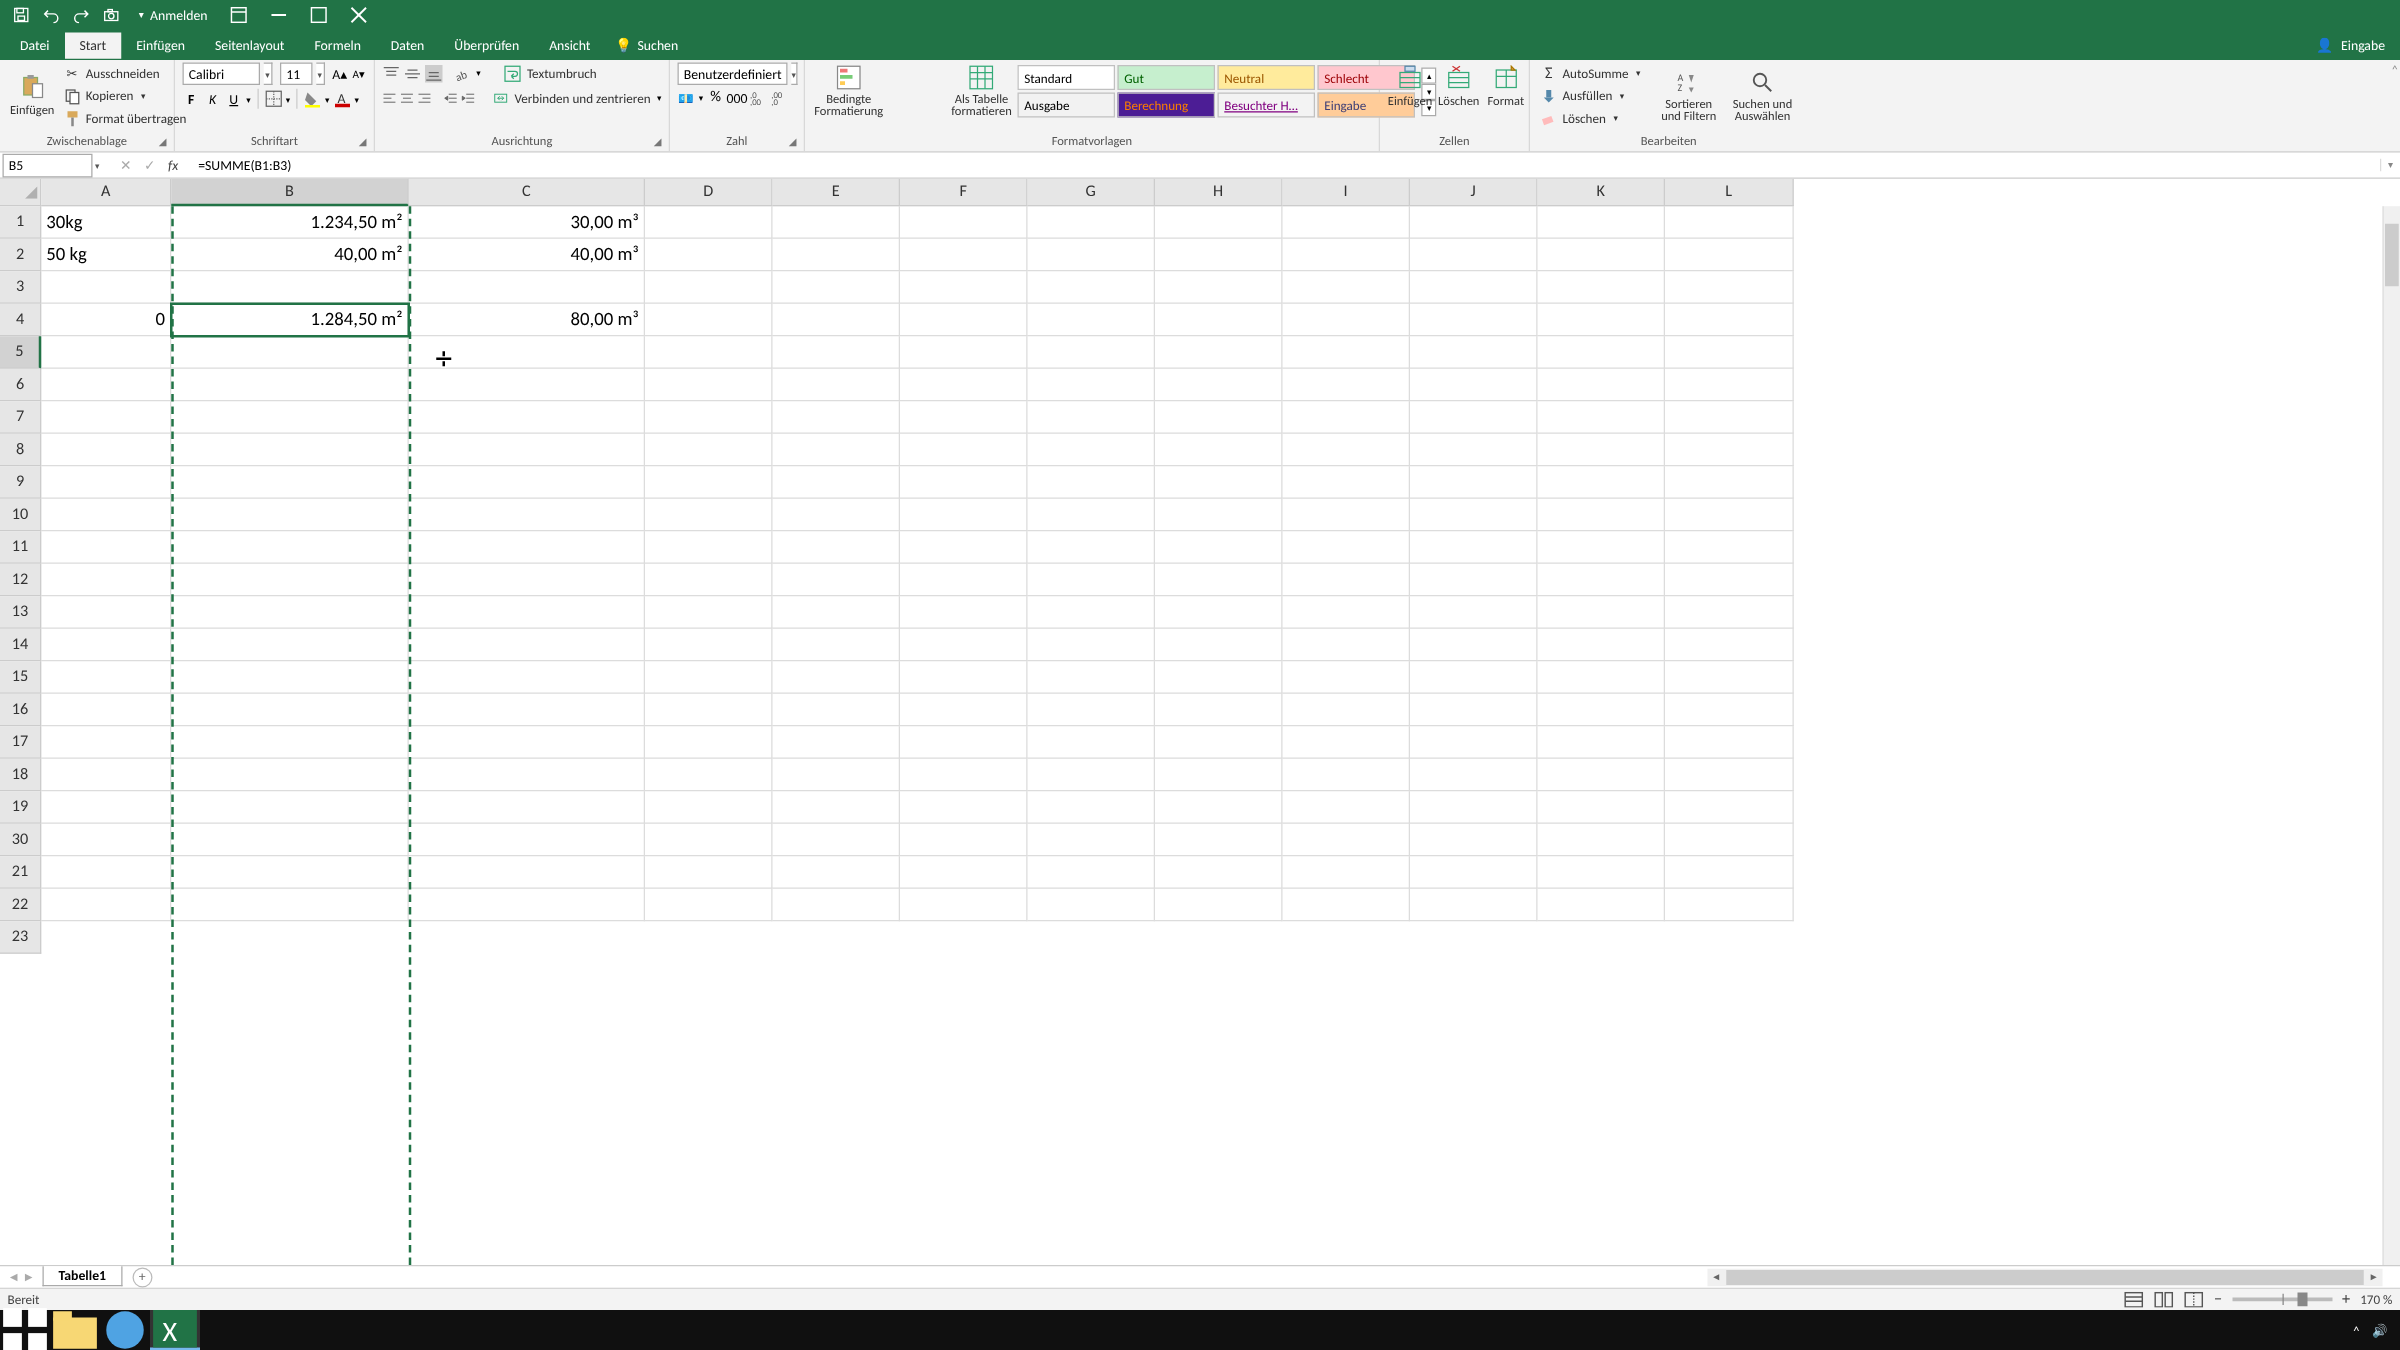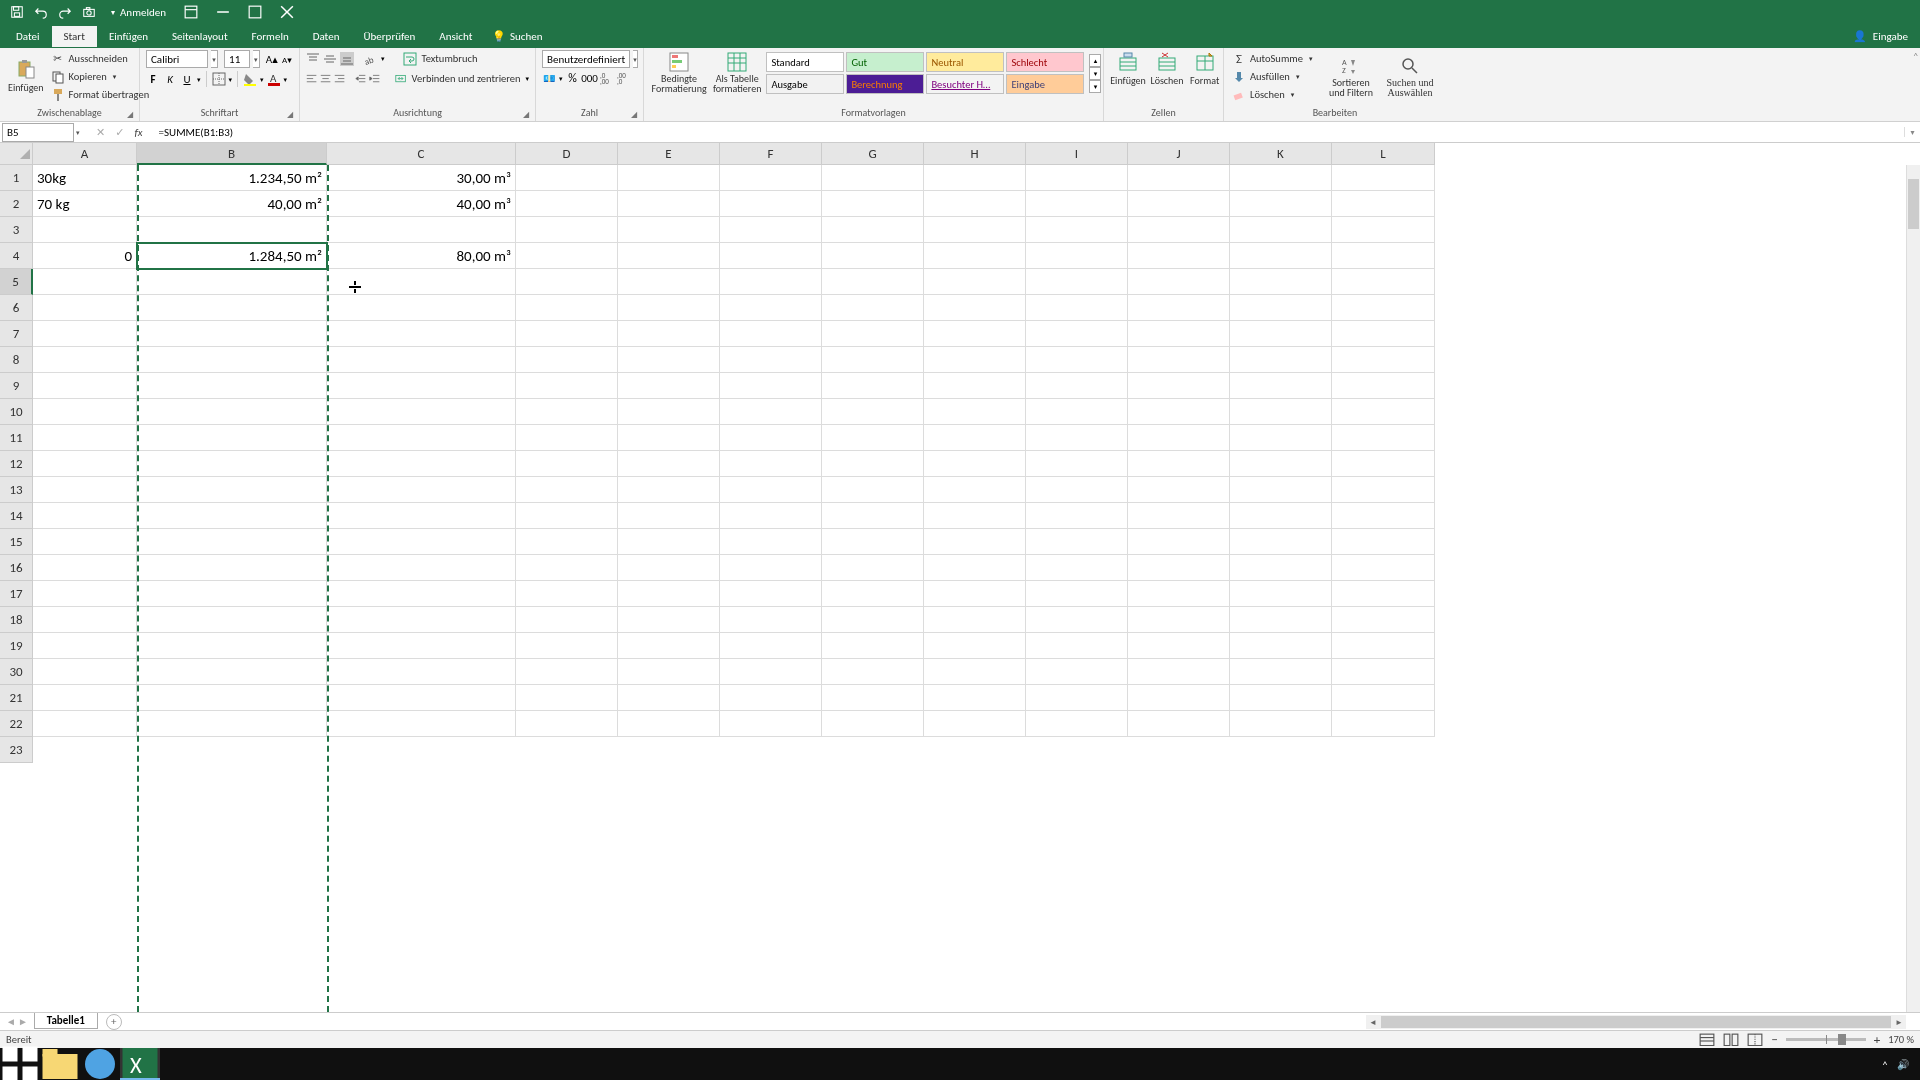--- a/index.html
+++ b/index.html
@@ -392,21 +392,21 @@
     <div class="ribbon-row">
       <div class="big-btn" style="width:58px;">
         <span class="ic"><svg viewBox="0 0 20 20">
               <rect x="1" y="1" width="18" height="18" fill="#fff" stroke="#888"></rect>
               <rect x="3" y="3" width="6" height="3" fill="#e77"></rect>
               <rect x="3" y="8" width="10" height="3" fill="#7c7"></rect>
               <rect x="3" y="13" width="4" height="3" fill="#fc5"></rect>
             </svg></span>
         <span style="line-height:1;">Bedingte Formatierung</span>
       </div>
-      <div class="big-btn" style="width:58px;">
+      <div class="big-btn" style="width:58px;margin-left:48px;">
         <span class="ic"><svg viewBox="0 0 20 20" fill="none" stroke="#3a7">
               <rect x="1" y="1" width="18" height="18"></rect>
               <line x1="1" y1="6" x2="19" y2="6"></line>
               <line x1="1" y1="11" x2="19" y2="11"></line>
               <line x1="7" y1="1" x2="7" y2="19"></line>
               <line x1="13" y1="1" x2="13" y2="19"></line>
             </svg></span>
         <span style="line-height:1;">Als Tabelle formatieren</span>
       </div>
       <div class="style-gallery">
@@ -497,21 +497,21 @@
               <polygon points="10,4 14,4 12,10" fill="#888"></polygon>
               <polygon points="10,14 14,14 12,18" fill="#888"></polygon>
             </svg></span>
         <span style="line-height:1;">Sortieren und Filtern</span>
       </div>
       <div class="big-btn" style="width:56px;">
         <span class="ic"><svg viewBox="0 0 20 20" fill="none" stroke="#555" stroke-width="1.5">
               <circle cx="8" cy="8" r="5"></circle>
               <line x1="12" y1="12" x2="17" y2="17"></line>
             </svg></span>
-        <span style="line-height:1;font-family:Liberation Serif, serif;">Suchen und Auswählen</span>
+        <span style="line-height:1;">Suchen und Auswählen</span>
       </div>
     </div>
     <div class="ribbon-group-label">Bearbeiten</div>
   </div>
   <div style="position:absolute;right:2px;top:2px;font-size:9px;color:#888;">^</div>
 </div>
 
 <div class="formula-bar">
   <div class="name-box">B5</div>
   <div class="name-dd">▾</div>
@@ -578,21 +578,21 @@
         <div class="cell" style="width: 102px;"></div>
         <div class="cell" style="width: 102px;"></div>
         <div class="cell" style="width: 102px;"></div>
         <div class="cell" style="width: 102px;"></div>
         <div class="cell" style="width: 102px;"></div>
         <div class="cell" style="width: 102px;"></div>
         <div class="cell" style="width: 102px;"></div>
         <div class="cell" style="width: 103px;"></div>
       </div>
       <div class="cell-row">
-        <div class="cell" style="width: 104px; justify-content: flex-start;">70 kg</div>
+        <div class="cell" style="width: 104px; justify-content: flex-start;">50 kg</div>
         <div class="cell right" style="width: 190px;">40,00 m²</div>
         <div class="cell right" style="width: 189px;">40,00 m³</div>
         <div class="cell" style="width: 102px;"></div>
         <div class="cell" style="width: 102px;"></div>
         <div class="cell" style="width: 102px;"></div>
         <div class="cell" style="width: 102px;"></div>
         <div class="cell" style="width: 102px;"></div>
         <div class="cell" style="width: 102px;"></div>
         <div class="cell" style="width: 102px;"></div>
         <div class="cell" style="width: 102px;"></div>

